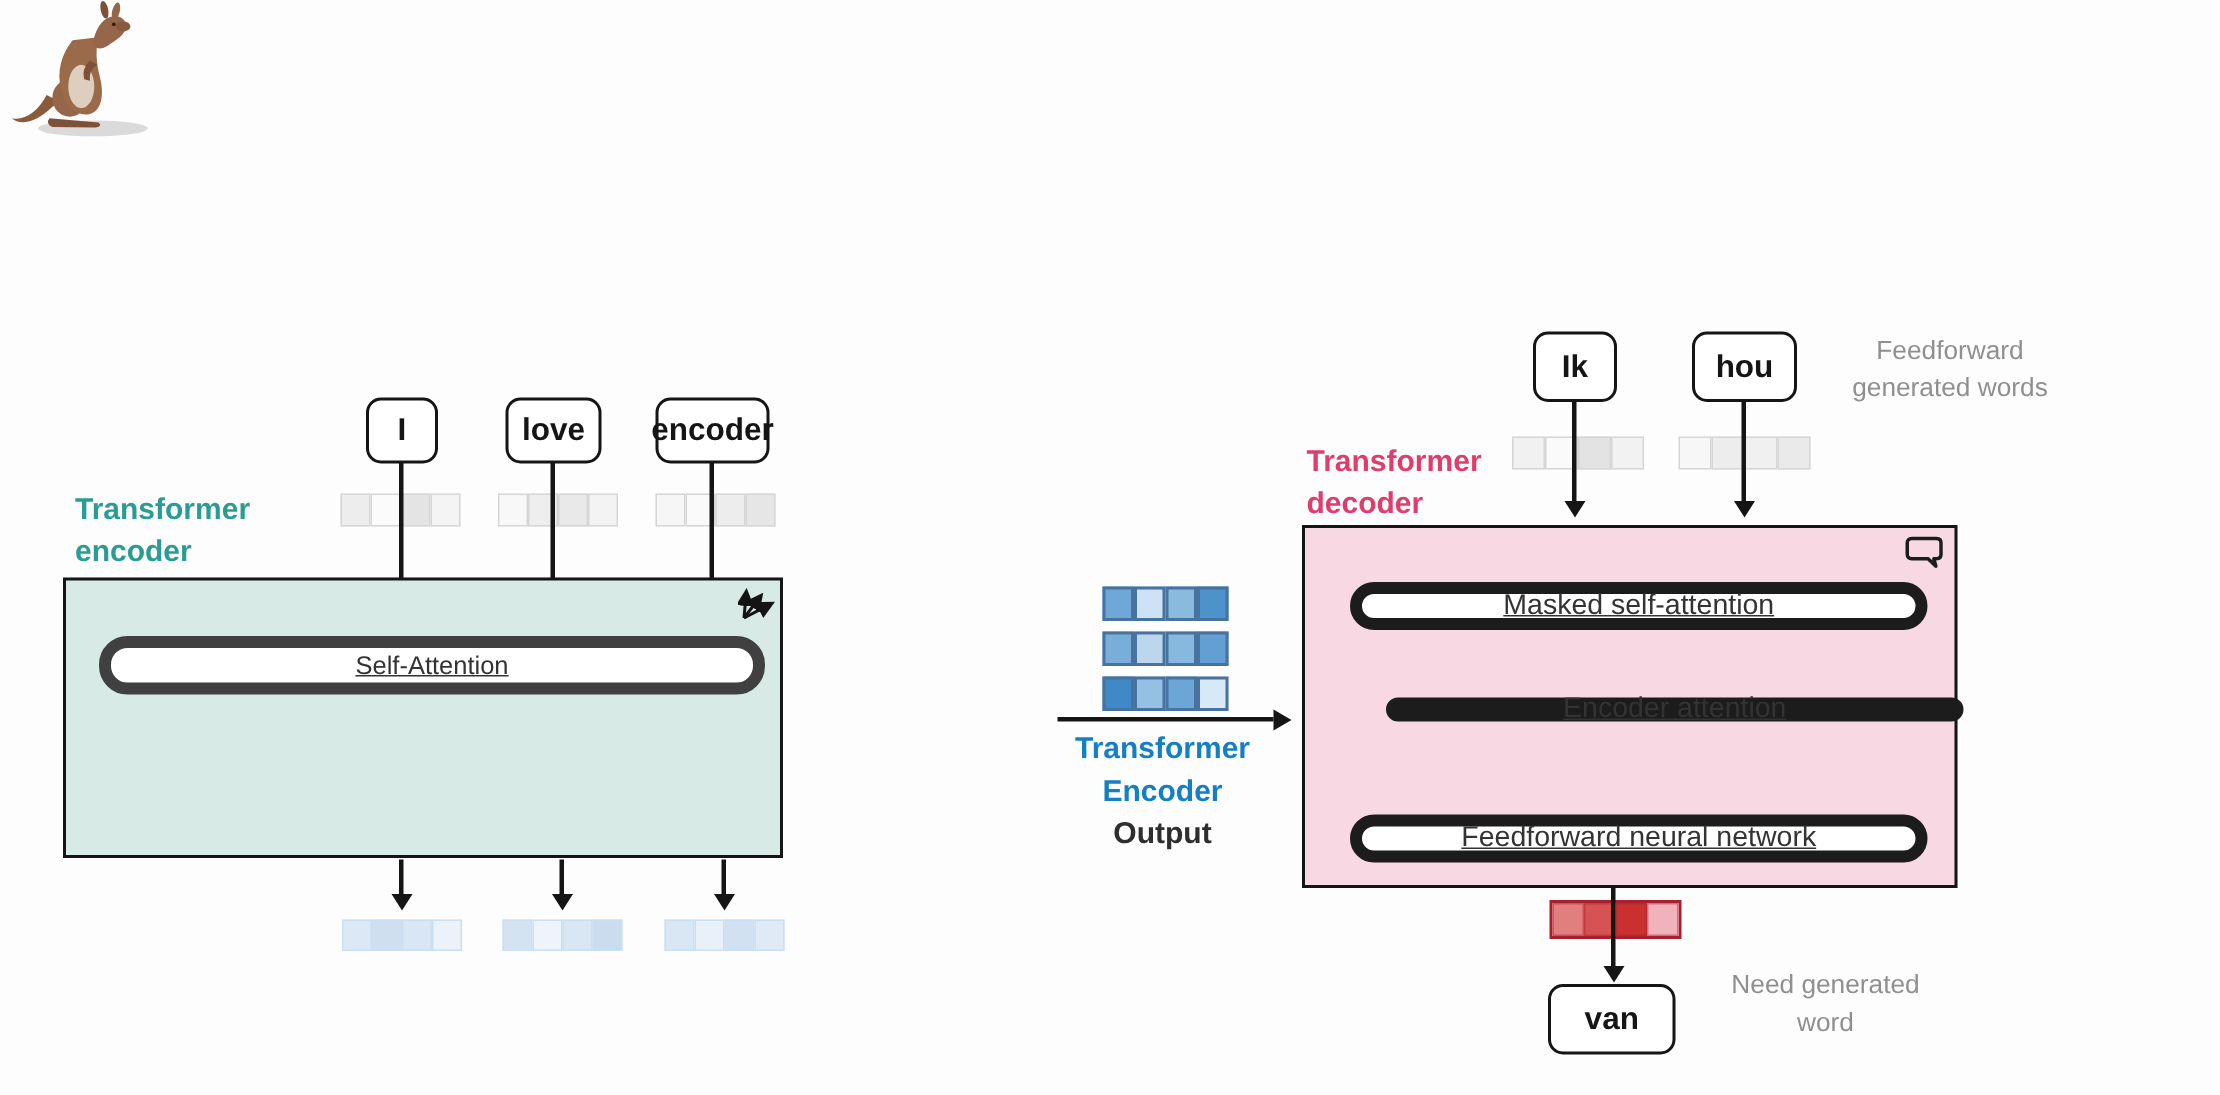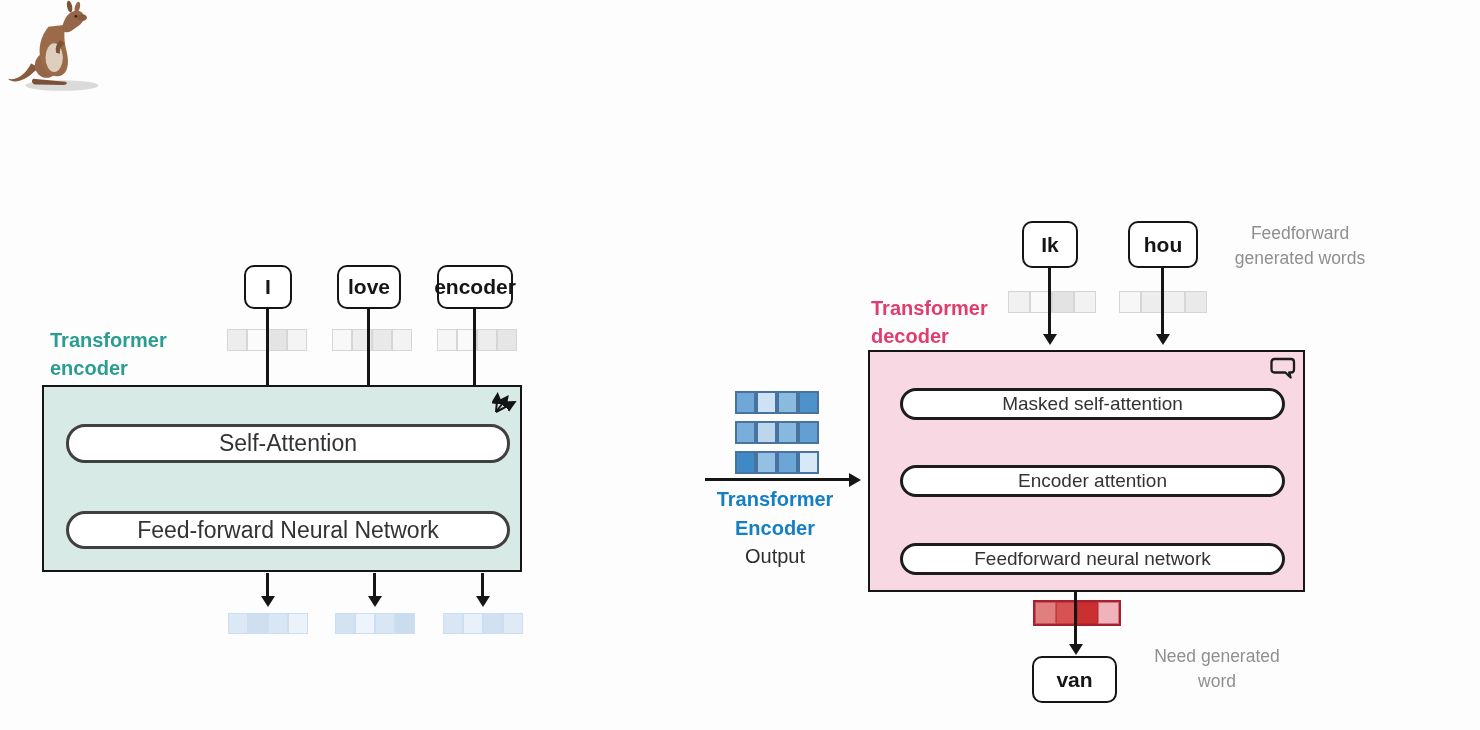--- a/index.html
+++ b/index.html
@@ -21,23 +21,23 @@
              font-size:21px; font-weight:600; color:#151515; z-index:4; }
   .vline   { position:absolute; width:3px; background:#151515; z-index:3; }
   .varrow  { position:absolute; width:3px; background:#151515; z-index:4; }
   .varrow::after { content:""; position:absolute; top:100%; left:50%; transform:translateX(-50%);
                    border:7px solid transparent; border-bottom:none; border-top:11px solid #151515; }
   .harrow  { position:absolute; height:3px; background:#151515; z-index:3; }
   .harrow::after { content:""; position:absolute; left:100%; top:50%; transform:translateY(-50%);
                    border:7px solid transparent; border-right:none; border-left:12px solid #151515; }
 
   .dbox  { position:absolute; border:2.5px solid #151515; z-index:2; }
-  .block { position:absolute; background:#fff; border:3px solid #404040; display:flex; align-items:center;
-           justify-content:center; color:#333; z-index:3; white-space:nowrap; }
-  .block.enc { border-radius:19px; font-size:23px; }
+  .block { position:absolute; background:#fff; border:8px solid #404040; display:flex; align-items:center;
+           justify-content:center; color:#333; z-index:3; white-space:nowrap;text-decoration:underline; }
+  .block.enc { border-radius:19px; font-size:17px; }
   .block.dec { border-radius:16px; font-size:19px; border-color:#1c1c1c; }
 
   .strip { position:absolute; display:flex; z-index:1; }
   .strip .cell { flex:1 0 auto; border:1px solid transparent; }
   .strip.gray  .cell { border-color:#d6d6d6; }
   .strip.green .cell { border-color:#dce8d1; }
   .strip.lblue .cell { border-color:#cbdff2; }
   .strip.tan   .cell { border-color:#eed6cc; }
   .strip.bgrid .cell { border:2px solid #48739f; }
   .strip.red   { border:2.5px solid #a81f2f; z-index:2; }
@@ -46,21 +46,21 @@
   .sidelabel { position:absolute; font-size:20px; font-weight:700; line-height:28px; z-index:3; }
   .sidelabel span { display:block; }
   .lbl-enc { color:#2a9d92; }
   .lbl-dec { color:#e03d6e; }
   .note { position:absolute; font-size:17.5px; font-weight:500; color:#8f8f8f;
           line-height:25px; text-align:center; z-index:3; }
   .note span { display:block; }
   .outlabel { position:absolute; left:690px; top:485px; width:170px; text-align:center;
               font-size:20px; line-height:28.5px; z-index:3; }
   .outlabel .blue { display:block; color:#157fc4; font-weight:700; }
-  .outlabel .dark { display:block; color:#2e2e2e; font-weight:400; }
+  .outlabel .dark { display:block; color:#2e2e2e; font-weight:700; }
 
   .corner-icon { position:absolute; z-index:3; }
 </style>
 </head>
 <body>
 
 <div class="stage">
 
   <svg class="mascot" viewBox="0 0 110 95">
     <ellipse cx="58" cy="87" rx="38" ry="5.5" fill="rgba(130,130,130,0.28)"></ellipse>
@@ -138,21 +138,20 @@
       <div class="cell" style="background: rgb(210, 227, 196);"></div>
       <div class="cell" style="background: rgb(229, 238, 220);"></div>
     </div>
   <div class="strip green" style="left:373px; top:477px; width:80px; height:21px;">
       <div class="cell" style="background: rgb(232, 241, 225);"></div>
       <div class="cell" style="background: rgb(224, 235, 213);"></div>
       <div class="cell" style="background: rgb(236, 243, 232);"></div>
       <div class="cell" style="background: rgb(215, 230, 202);"></div>
     </div>
 
-  <div class="block enc" style="left:66px; top:511px; width:444px; height:38px;">Feed-forward Neural Network</div>
 
   <div class="varrow" style="left:266px; top:573px; height:23px;"></div>
   <div class="varrow" style="left:373px; top:573px; height:23px;"></div>
   <div class="varrow" style="left:481px; top:573px; height:23px;"></div>
 
   <div class="strip lblue" style="left:228px; top:613px; width:80px; height:21px;">
       <div class="cell" style="background: rgb(220, 232, 245);"></div>
       <div class="cell" style="background: rgb(207, 223, 240);"></div>
       <div class="cell" style="background: rgb(217, 230, 243);"></div>
       <div class="cell" style="background: rgb(235, 242, 250);"></div>
@@ -240,21 +239,21 @@
       <div class="cell" style="background: rgb(235, 207, 190);"></div>
       <div class="cell" style="background: rgb(243, 216, 209);"></div>
     </div>
   <div class="strip tan" style="left:1110px; top:431px; width:84px; height:21px;">
       <div class="cell" style="background: rgb(246, 222, 219);"></div>
       <div class="cell" style="background: rgb(239, 211, 202);"></div>
       <div class="cell" style="background: rgb(232, 203, 186);"></div>
       <div class="cell" style="background: rgb(244, 217, 211);"></div>
     </div>
 
-  <div class="block dec" style="left:900px; top:465px; width:385px; height:32px;">Encoder attention</div>
+  <div class="block dec" style="left:924px; top:465px; width:385px; height:16px;">Encoder attention</div>
 
   <div class="strip tan" style="left:1035px; top:508px; width:84px; height:21px;">
       <div class="cell" style="background: rgb(242, 216, 210);"></div>
       <div class="cell" style="background: rgb(245, 222, 219);"></div>
       <div class="cell" style="background: rgb(250, 233, 234);"></div>
       <div class="cell" style="background: rgb(236, 207, 191);"></div>
     </div>
 
   <div class="block dec" style="left:900px; top:543px; width:385px; height:32px;">Feedforward neural network</div>
 

